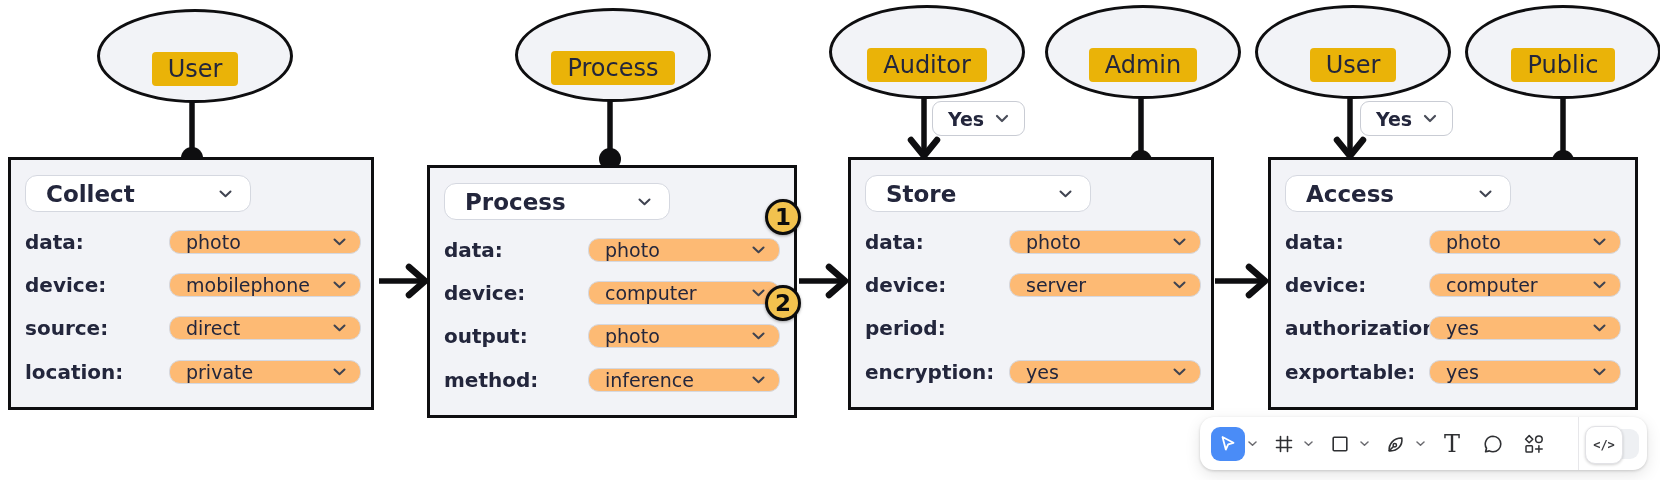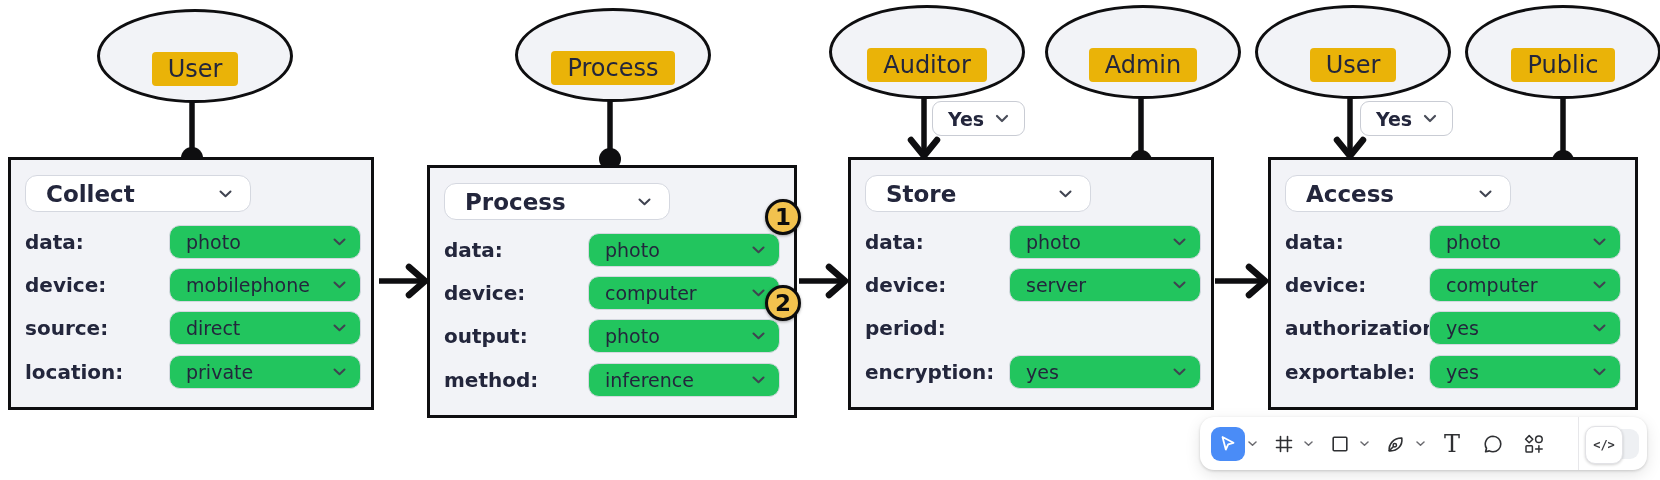--- a/index.html
+++ b/index.html
@@ -22,21 +22,21 @@
     border-radius:50%;background:var(--node_fill);display:flex;align-items:center;justify-content:center;}
   .actor-label{background:#eab308;border-radius:4px;padding:3px 16px;font-weight:normal;font-size:24px;color:var(--text_dark);margin-top:25px;}
 
   
   .node{position:absolute;height:253px;background:var(--node_fill);border:3.5px solid var(--stroke_dark);box-sizing:border-box;}
   .node-title{position:absolute;left:14px;top:15px;width:226px;height:37px;background:#fff;border:1.5px solid var(--pill_border);
     border-radius:12px;display:flex;align-items:center;justify-content:space-between;padding:0 18px 0 20px;box-sizing:border-box;}
   .node-title .t{font-weight:bold;font-size:23px;color:var(--text_dark);}
   .field-row{position:absolute;left:14px;right:14px;height:36px;display:flex;align-items:center;}
   .field-label{font-size:20px;font-weight:700;color:var(--text_dark);}
-  .field-select{position:absolute;left:144px;width:192px;height:34px;background:#22c55e;border:1.5px solid var(--pill_border);
+  .field-select{position:absolute;left:144px;width:192px;height:24px;background:#fdba74;border:1.5px solid var(--pill_border);
     border-radius:11px;display:flex;align-items:center;justify-content:space-between;padding:0 14px 0 16px;box-sizing:border-box;}
   .field-select .v{font-size:19px;font-weight:500;color:var(--text_dark);white-space:nowrap;}
   .chev{flex:none;}
 
   
   .gate{position:absolute;width:91px;height:33px;background:#fff;border:1.5px solid #c9ccd4;border-radius:9px;
     display:flex;align-items:center;justify-content:center;gap:11px;}
   .gate .v{font-size:19px;font-weight:600;color:var(--text_dark);}
 
   

